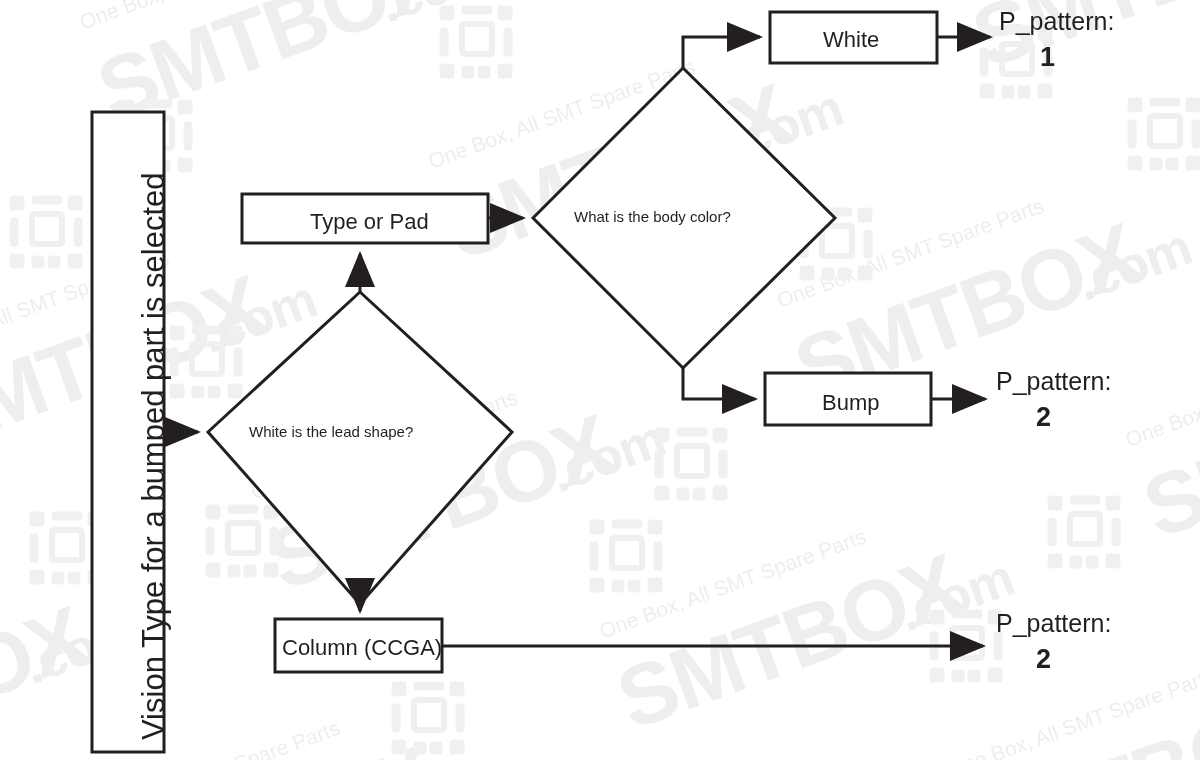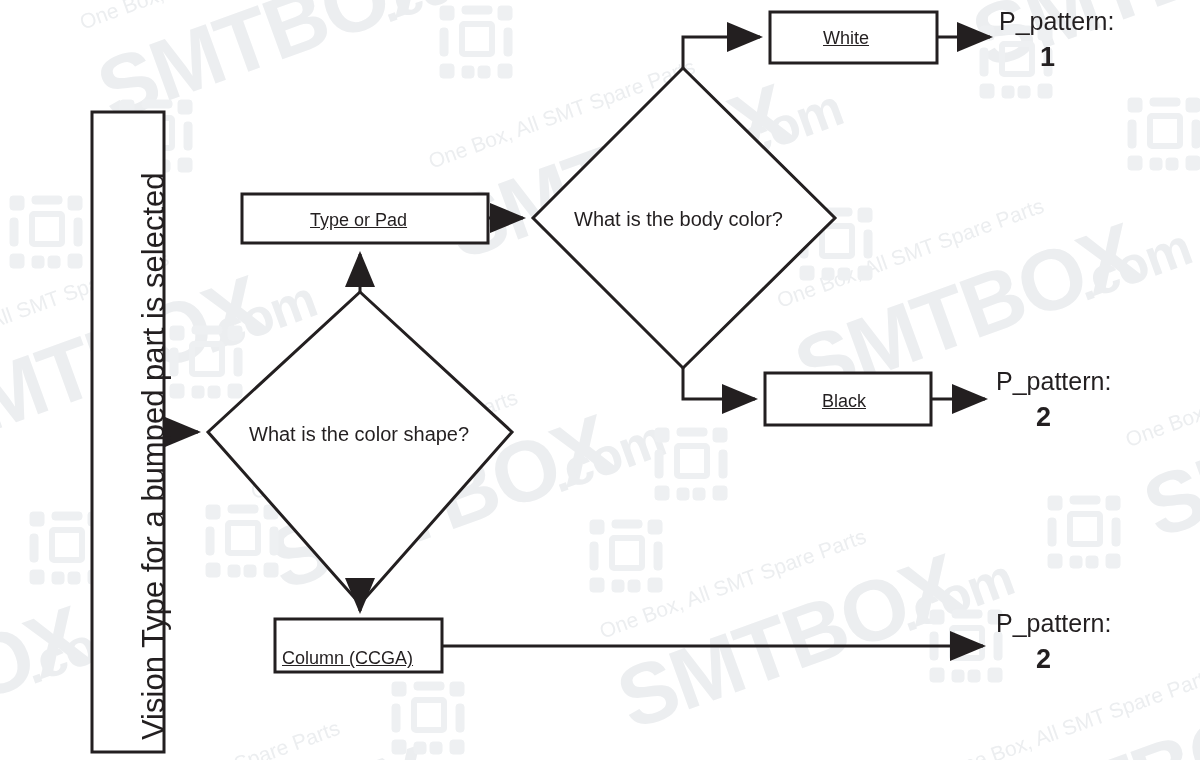--- a/index.html
+++ b/index.html
@@ -27,25 +27,24 @@
   #text-layer { z-index: 3; }
 
   .node-label {
     position: absolute;
     color: #231f20;
     font-family: "Liberation Sans", sans-serif;
     white-space: nowrap;
     line-height: 1;
   }
   .lbl-box {
-    font-size: 18px;
-    text-decoration: underline;
+    font-size: 22px;
   }
   .lbl-diamond {
-    font-size: 20px;
+    font-size: 15px;
   }
   .lbl-vertical {
     font-size: 31px;
     transform-origin: left top;
     transform: rotate(-90deg);
   }
   .lbl-pattern-title {
     font-size: 25px;
   }
   .lbl-pattern-value {
@@ -171,31 +170,31 @@
       <path d="M931,399 L985,399" marker-end="url(#arrow)"></path>
 
       <path d="M442,646 L983,646" marker-end="url(#arrow)"></path>
     </g>
   </svg>
 
   <div id="text-layer">
 
     <div class="node-label lbl-vertical" style="left:138px; top:740px;">Vision Type for a bumped part is selected</div>
 
-    <div class="node-label lbl-diamond" style="left:249px; top:424px;">What is the color shape?</div>
+    <div class="node-label lbl-diamond" style="left:249px; top:424px;">White is the lead shape?</div>
 
     <div class="node-label lbl-diamond" style="left:574px; top:209px;">What is the body color?</div>
 
     <div class="node-label lbl-box" style="left:310px; top:211px;">Type or Pad</div>
 
-    <div class="node-label lbl-box" style="left:282px; top:637px;margin-top:12px;">Column (CCGA)</div>
+    <div class="node-label lbl-box" style="left:282px; top:637px;">Column (CCGA)</div>
 
     <div class="node-label lbl-box" style="left:823px; top:29px;">White</div>
 
-    <div class="node-label lbl-box" style="left:822px; top:392px;">Black</div>
+    <div class="node-label lbl-box" style="left:822px; top:392px;">Bump</div>
 
     <div class="node-label lbl-pattern-title" style="left:999px; top:9px;">P_pattern:</div>
     <div class="node-label lbl-pattern-value" style="left:1040px; top:44px;">1</div>
 
     <div class="node-label lbl-pattern-title" style="left:996px; top:369px;">P_pattern:</div>
     <div class="node-label lbl-pattern-value" style="left:1036px; top:404px;">2</div>
 
     <div class="node-label lbl-pattern-title" style="left:996px; top:611px;">P_pattern:</div>
     <div class="node-label lbl-pattern-value" style="left:1036px; top:646px;">2</div>
 

